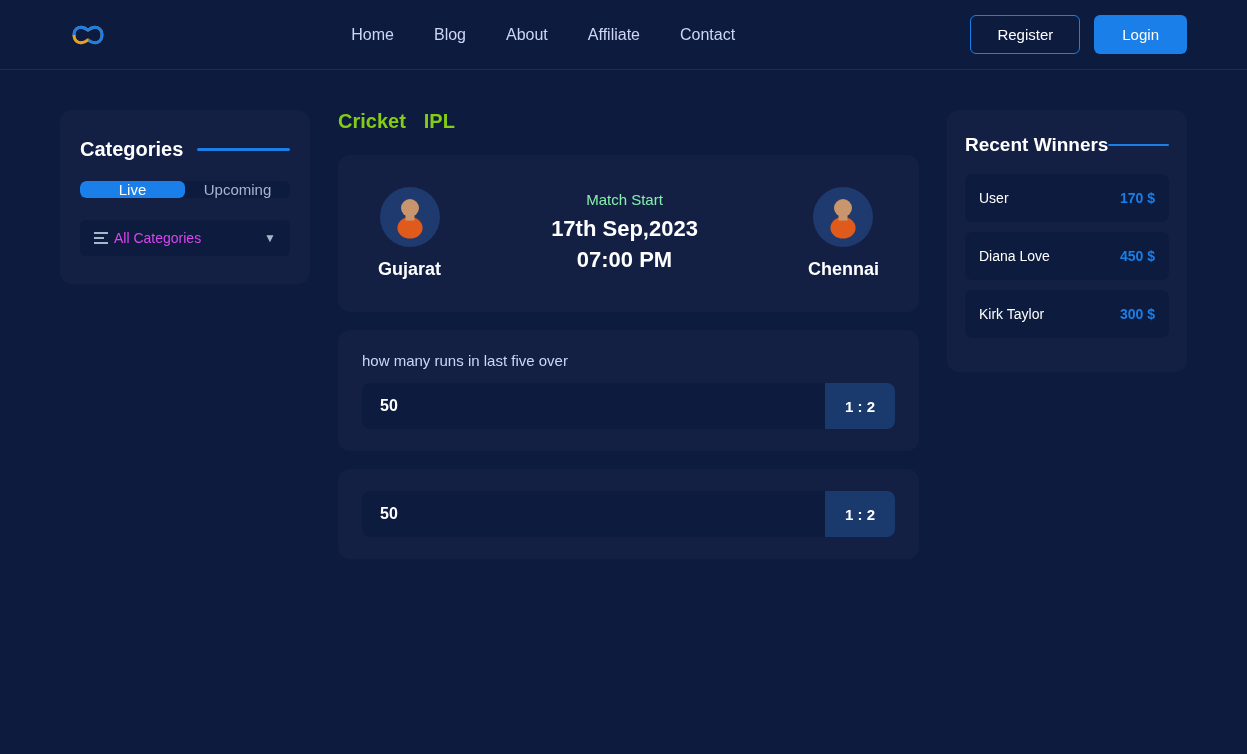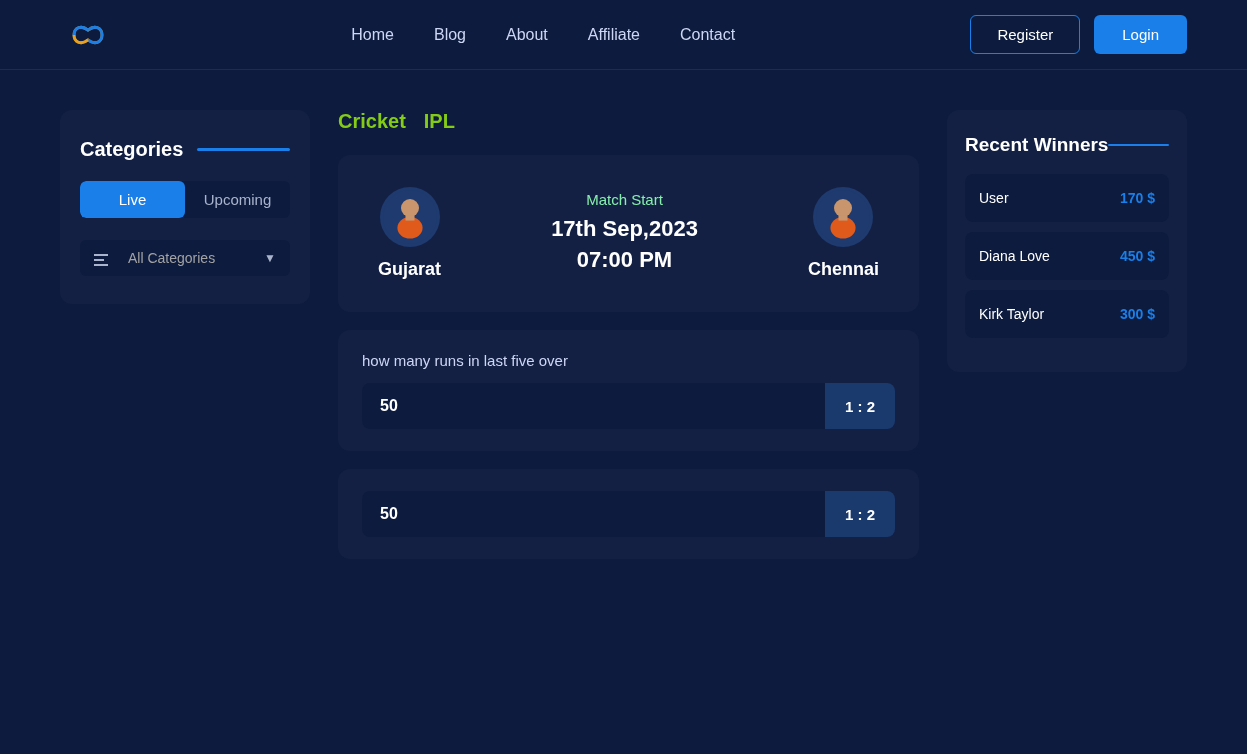--- a/index.html
+++ b/index.html
@@ -110,21 +110,21 @@
     .tab-buttons {
       display: flex;
       margin-bottom: 22px;
       background: #0d1b3e;
       border-radius: 6px;
       overflow: hidden;
     }
 
     .tab-btn {
       flex: 1;
-      padding: 10px 0;
+      padding: 0 0;
       text-align: center;
       cursor: pointer;
       font-size: 15px;
       font-weight: 500;
       border: none;
       outline: none;
     }
 
     .tab-btn.active {
       background: #1a7fe8;
@@ -142,23 +142,23 @@
       align-items: center;
       background: #0d1b3e;
       border-radius: 6px;
       padding: 10px 14px;
       cursor: pointer;
       justify-content: space-between;
     }
 
     .categories-dropdown-left {
       display: flex;
-      align-items: flex-end;
-      gap: 20px;
-      color: #a3a3a3;
+      align-items: center;
+      gap: 6px;
+      color: #d946ef;
       font-size: 14px;
     }
 
     .list-icon {
       display: flex;
       flex-direction: column;
       gap: 3px;
     }
     .list-icon span {
       display: block;

